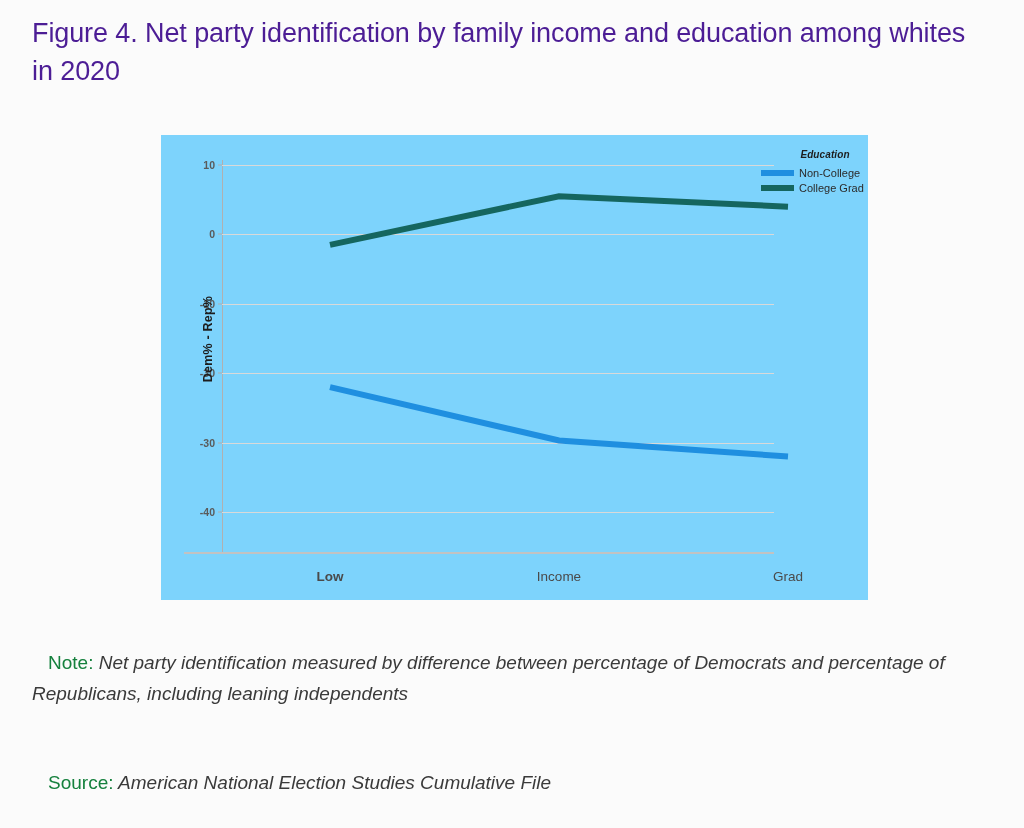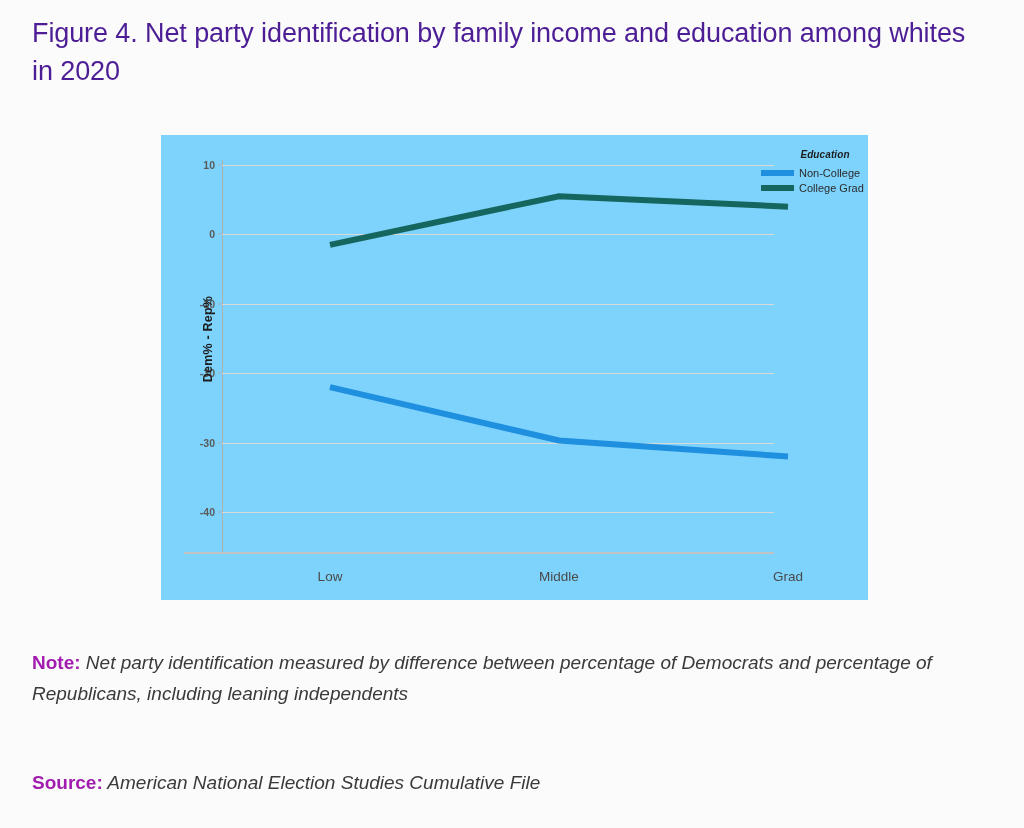--- a/index.html
+++ b/index.html
@@ -171,22 +171,23 @@
     position: absolute;
     left: 32px;
     width: 950px;
     font-size: 19px;
     line-height: 1.62;
     color: #3a3a3a;
     font-style: italic;
   }
   .footnote b {
     font-style: normal;
-    font-weight: bold;
-    color: #a21caf;
+    font-weight: normal;
+    color: #15803d;
+    margin-left: 16px;
   }
   #note-block { top: 648px; }
   #source-block { top: 768px; }
 </style>
 </head>
 <body>
 
 <div class="fig-title">Figure 4. Net party identification by family income and education among whites in 2020</div>
 
 <div class="chart-panel">
@@ -215,22 +216,22 @@
         <div class="ytick-mark" style="top: 347px;"></div>
         <div class="ytick-label" style="top: 347px;">-40</div>
       </div>
 
     <svg class="series-svg" id="series-svg" viewBox="0 0 552 347" preserveAspectRatio="none">
         <polyline points="108,222.08 337,275.52 566,291.48" fill="none" stroke="#1f8fe0" stroke-width="6" stroke-linecap="butt" stroke-linejoin="miter"></polyline>
         <polyline points="108,79.81 337,31.23 566,41.64" fill="none" stroke="#15665f" stroke-width="6" stroke-linecap="butt" stroke-linejoin="miter"></polyline>
       </svg>
 
     <div id="x-axis-group">
-        <div class="xtick-label" style="left: 108px;">Low</div>
-        <div class="xtick-label" style="left: 337px;">Middle</div>
+        <div class="xtick-label" style="left: 108px; font-weight: bold;">Low</div>
+        <div class="xtick-label" style="left: 337px;">Income</div>
         <div class="xtick-label" style="left: 566px;">Grad</div>
       </div>
 
 
     <div class="axis-title-y">Dem% - Rep%</div>
   </div>
 
   <div class="legend">
     <div class="legend-title">Education</div>
     <div id="legend-rows">

